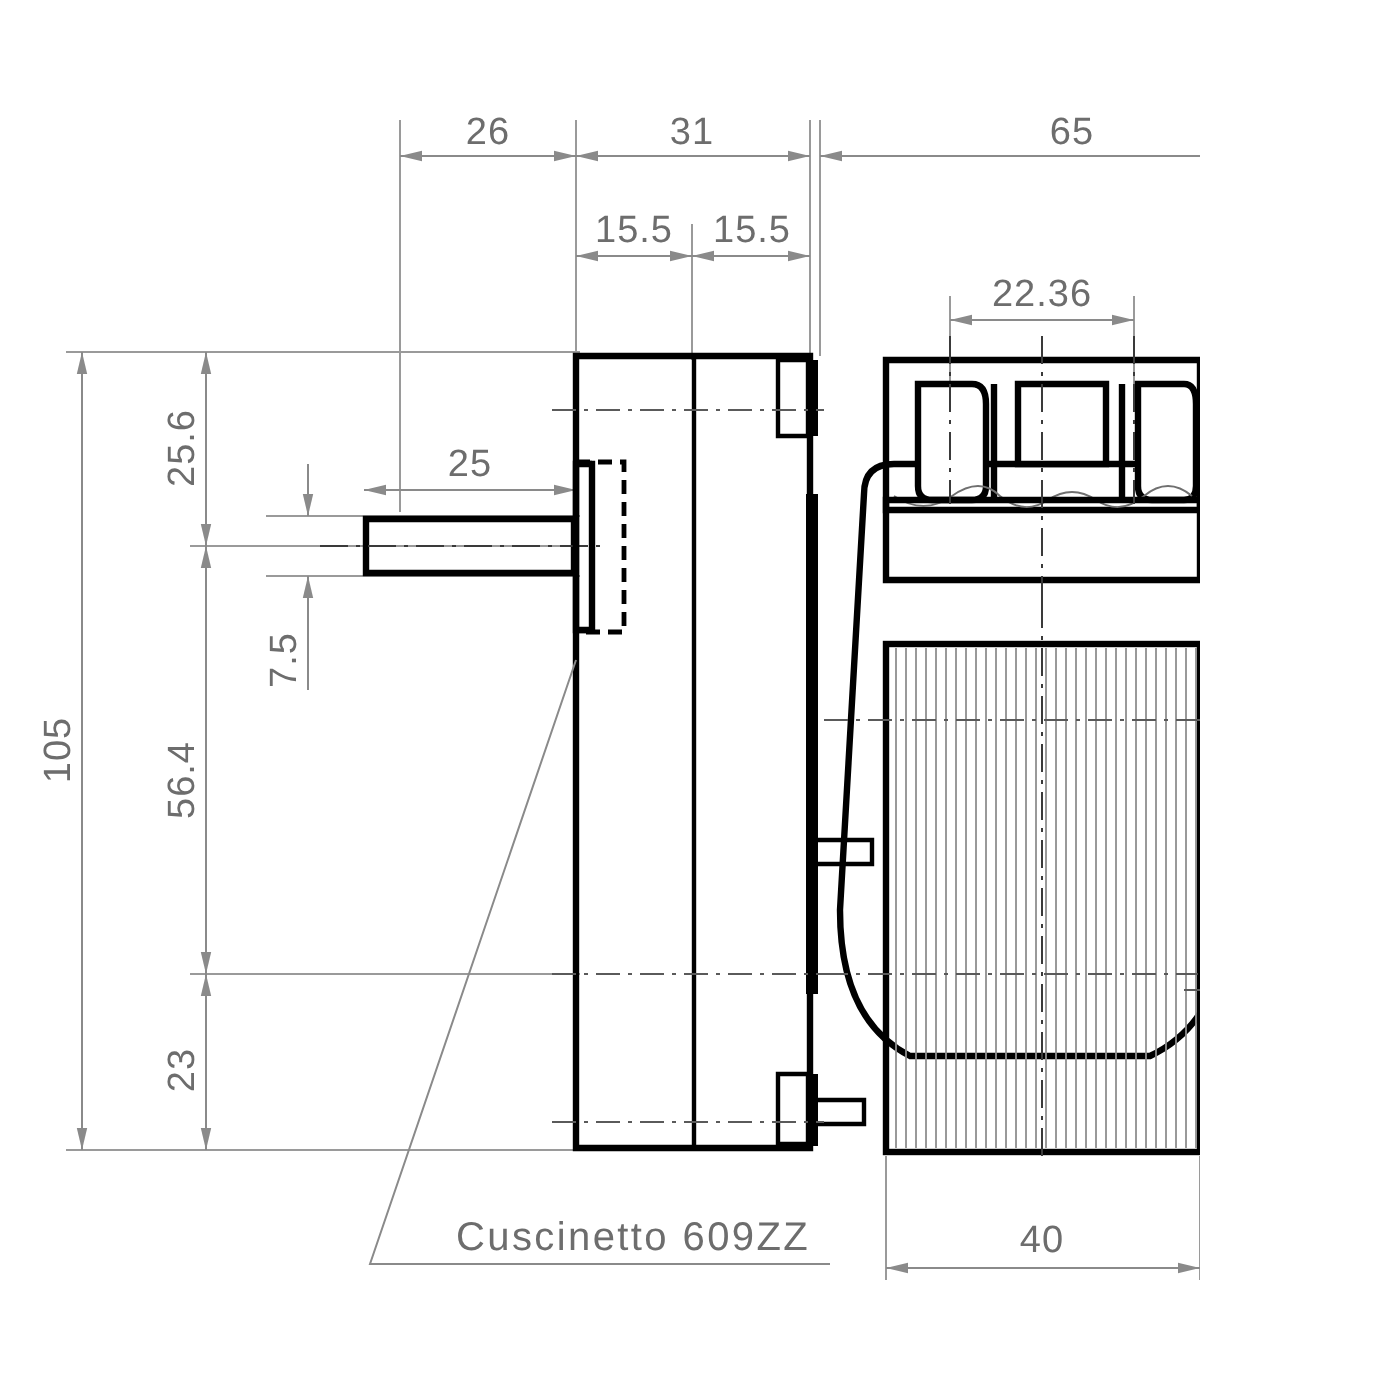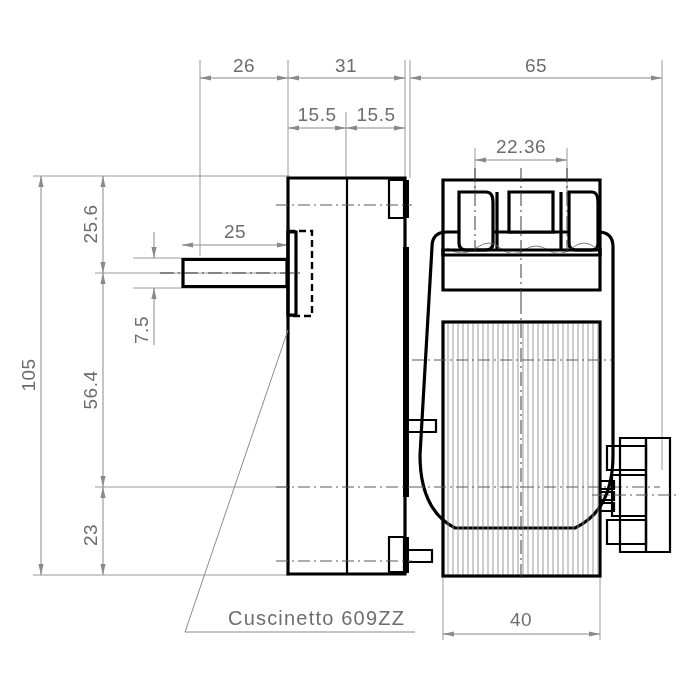--- a/index.html
+++ b/index.html
@@ -6,21 +6,21 @@
   html, body {
     margin: 0;
     padding: 0;
     background: #ffffff;
   }
   body {
     font-family: "Liberation Sans", sans-serif;
   }
   #drawing-root {
     position: relative;
-    width: 700px;
+    width: 600px;
     height: 700px;
     background: #ffffff;
     overflow: hidden;
   }
   svg.canvas {
     position: absolute;
     left: 0;
     top: 0;
     width: 700px;
     height: 700px;

